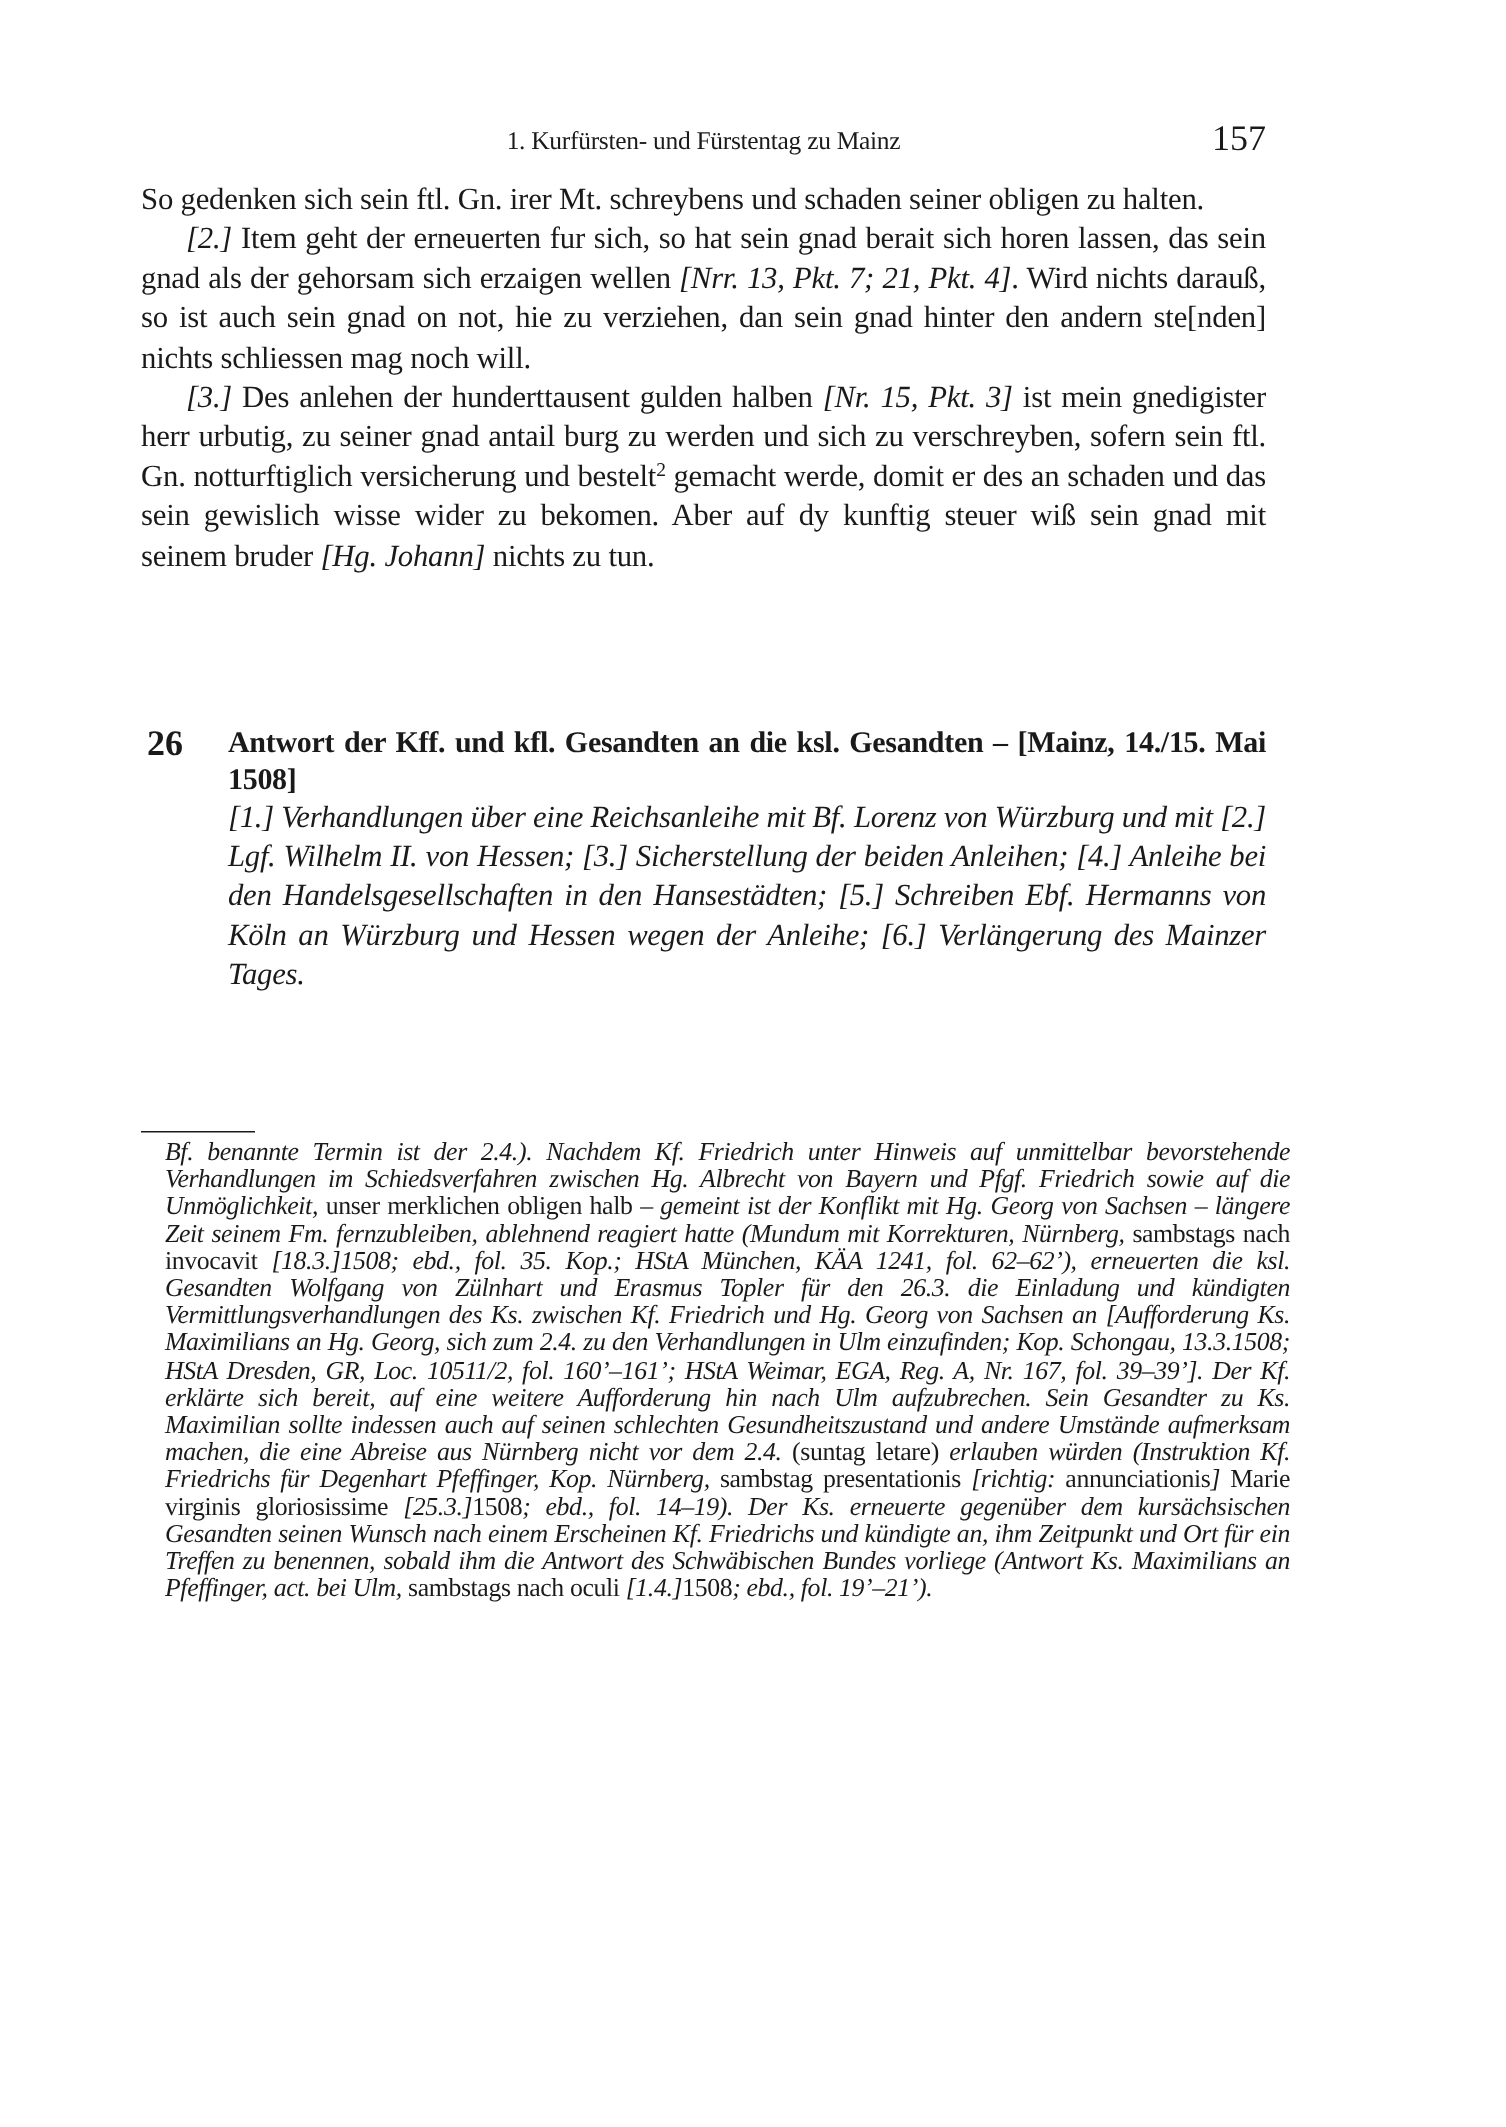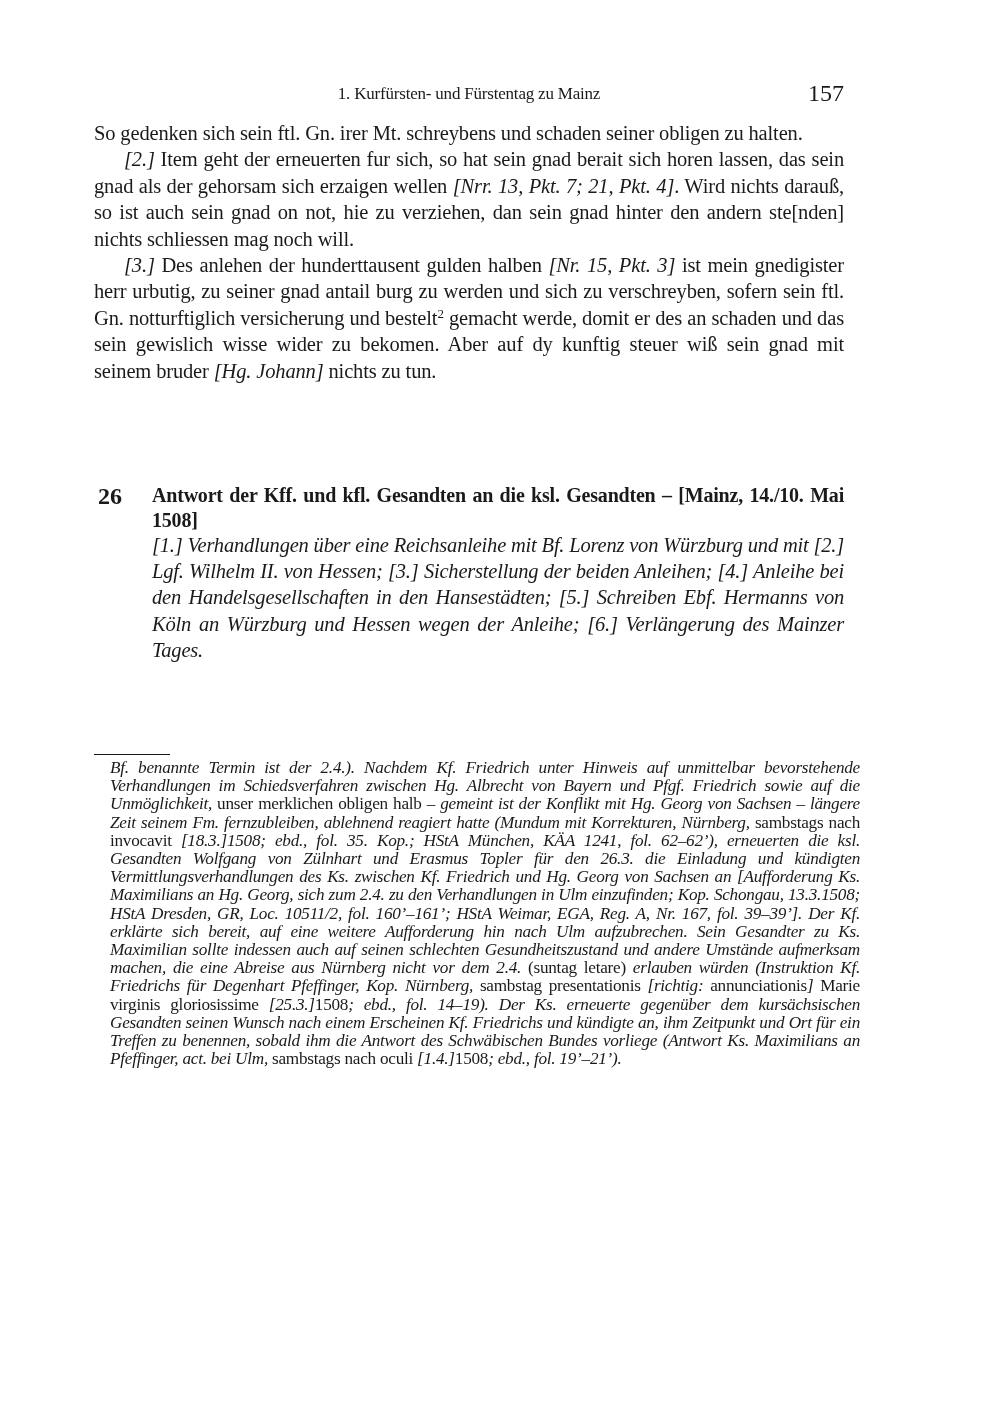--- a/index.html
+++ b/index.html
@@ -35,21 +35,21 @@
   </div>
 
   <div class="main">
     <p>So gedenken sich sein ftl. Gn. irer Mt. schreybens und schaden seiner obligen zu halten.</p>
     <p class="indent"><i>[2.]</i><span> Item geht der erneuerten fur sich, so hat sein gnad berait sich horen lassen, das sein gnad als der gehorsam sich erzaigen wellen </span><i>[Nrr. 13, Pkt. 7; 21, Pkt. 4]</i><span>. Wird nichts darauß, so ist auch sein gnad on not, hie zu verziehen, dan sein gnad hinter den andern ste[nden] nichts schliessen mag noch will.</span></p>
     <p class="indent"><i>[3.]</i><span> Des anlehen der hunderttausent gulden halben </span><i>[Nr. 15, Pkt. 3]</i><span> ist mein gnedigister herr urbutig, zu seiner gnad antail burg zu werden und sich zu verschreyben, sofern sein ftl. Gn. notturftiglich versicherung und bestelt</span><sup>2</sup><span> gemacht werde, domit er des an schaden und das sein gewislich wisse wider zu bekomen. Aber auf dy kunftig steuer wiß sein gnad mit seinem bruder </span><i>[Hg. Johann]</i><span> nichts zu tun.</span></p>
   </div>
 
   <div class="doc-entry">
     <div class="doc-num">26</div>
-    <div class="doc-title">Antwort der Kff. und kfl. Gesandten an die ksl. Gesandten – [Mainz, 14./10. Mai 1508]</div>
+    <div class="doc-title">Antwort der Kff. und kfl. Gesandten an die ksl. Gesandten – [Mainz, 14./15. Mai 1508]</div>
     <div class="doc-regest">[1.] Verhandlungen über eine Reichsanleihe mit Bf. Lorenz von Würzburg und mit [2.] Lgf. Wilhelm II. von Hessen; [3.] Sicherstellung der beiden Anleihen; [4.] Anleihe bei den Handelsgesellschaften in den Hansestädten; [5.] Schreiben Ebf. Hermanns von Köln an Würzburg und Hessen wegen der Anleihe; [6.] Verlängerung des Mainzer Tages.</div>
   </div>
 
   <div class="fn-rule"></div>
 
   <div class="footnotes">
     <p><span>Bf. benannte Termin ist der 2.4.). Nachdem Kf. Friedrich unter Hinweis auf unmittelbar bevorstehende Verhandlungen im Schiedsverfahren zwischen Hg. Albrecht von Bayern und Pfgf. Friedrich sowie auf die Unmöglichkeit,</span><span class="up"> unser merklichen obligen halb – </span><span>gemeint ist der Konflikt mit Hg. Georg von Sachsen – längere Zeit seinem Fm. fernzubleiben, ablehnend reagiert hatte (Mundum mit Korrekturen, Nürnberg,</span><span class="up"> sambstags nach invocavit </span><span>[18.3.]1508; ebd., fol. 35. Kop.; HStA München, KÄA 1241, fol. 62–62’), erneuerten die ksl. Gesandten Wolfgang von Zülnhart und Erasmus Topler für den 26.3. die Einladung und kündigten Vermittlungsverhandlungen des Ks. zwischen Kf. Friedrich und Hg. Georg von Sachsen an [Aufforderung Ks. Maximilians an Hg. Georg, sich zum 2.4. zu den Verhandlungen in Ulm einzufinden; Kop. Schongau, 13.3.1508; HStA Dresden, GR, Loc. 10511/2, fol. 160’–161’; HStA Weimar, EGA, Reg. A, Nr. 167, fol. 39–39’]. Der Kf. erklärte sich bereit, auf eine weitere Aufforderung hin nach Ulm aufzubrechen. Sein Gesandter zu Ks. Maximilian sollte indessen auch auf seinen schlechten Gesundheitszustand und andere Umstände aufmerksam machen, die eine Abreise aus Nürnberg nicht vor dem 2.4.</span><span class="up"> (suntag letare) </span><span>erlauben würden (Instruktion Kf. Friedrichs für Degenhart Pfeffinger, Kop. Nürnberg,</span><span class="up"> sambstag presentationis </span><span>[richtig:</span><span class="up"> annunciationis</span><span>]</span><span class="up"> Marie virginis gloriosissime </span><span>[25.3.]</span><span class="up">1508</span><span>; ebd., fol. 14–19). Der Ks. erneuerte gegenüber dem kursächsischen Gesandten seinen Wunsch nach einem Erscheinen Kf. Friedrichs und kündigte an, ihm Zeitpunkt und Ort für ein Treffen zu benennen, sobald ihm die Antwort des Schwäbischen Bundes vorliege (Antwort Ks. Maximilians an Pfeffinger, act. bei Ulm,</span><span class="up"> sambstags nach oculi </span><span>[1.4.]</span><span class="up">1508</span><span>; ebd., fol. 19’–21’).</span></p>
   </div>
 
 </div>

